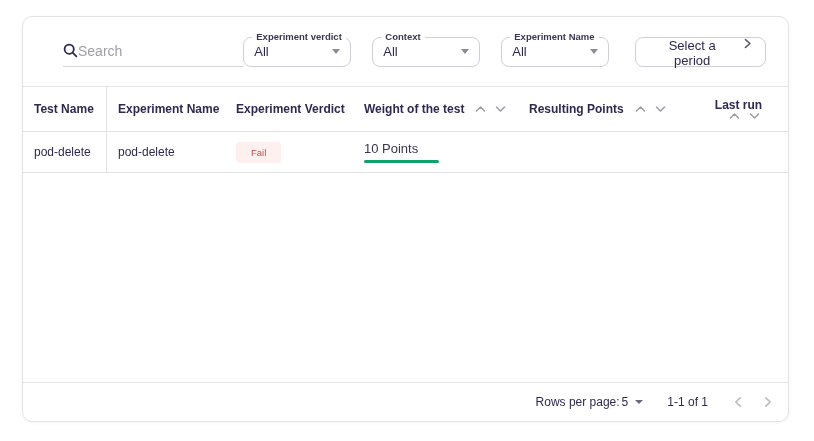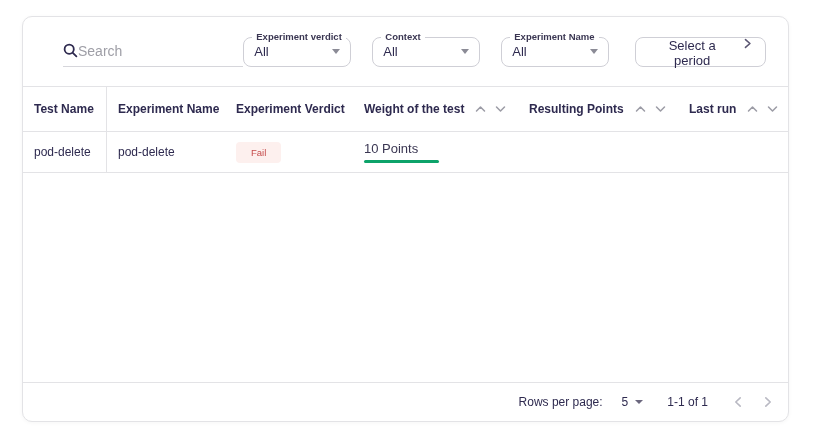--- a/index.html
+++ b/index.html
@@ -38,39 +38,39 @@
   .thead { flex:0 0 46px; display:flex; align-items:center;
     border-top:1px solid #e3e3e6; border-bottom:1px solid #e3e3e6;
     font-size:12px; font-weight:bold; }
   .trow { flex:0 0 41px; display:flex; align-items:center; border-bottom:1px solid #e3e3e6; }
   .c1 { width:84px; padding-left:11px; align-self:stretch; display:flex; align-items:center;
     border-right:1px solid #e3e3e6; }
   .c2 { width:118px; padding-left:11px; }
   .c3 { width:128px; padding-left:11px; }
   .c4 { width:165px; padding-left:11px; }
   .c5 { width:160px; padding-left:11px; }
-  .c6 { width:110px; padding-left:11px; }
+  .c6 { width:110px; padding-left:11px;flex-direction:column; }
   .hcell { display:flex; align-items:center; }
   .sorters { display:flex; gap:9px; margin-left:11px; }
   .sorters svg { cursor:pointer; display:block; }
 
   .bold-cell { font-size:12px; font-weight:normal; color:#2e2a4f; }
   .badge { display:inline-block; font-size:9.5px; padding:5px 15px; border-radius:4px; }
   .points { font-size:13px; color:#3a3652; }
   .bar { height:3px; border-radius:2px; margin-top:4px; }
   .bar.green { width:75px; }
   .bar.pink { width:77px; height:2px; }
   .date-cell { font-size:13px; color:#3a3652; }
 
   .spacer { flex:1 1 auto; }
 
   
   .tfoot { flex:0 0 39px; border-top:1px solid #e3e3e6; display:flex; align-items:center;
     justify-content:flex-end; font-size:12px; color:#2e2a4f; padding-right:16px; }
-  .rpp-label { margin-right:19px; }
+  .rpp-label { margin-right:2px; }
   .rpp-select { display:flex; align-items:center; gap:7px; cursor:pointer; margin-right:24px; }
   .rpp-caret { width:0; height:0; border-left:4px solid transparent;
     border-right:4px solid transparent; border-top:4.5px solid #6b677e; }
   .range { margin-right:26px; }
   .pager { display:flex; gap:22px; align-items:center; }
   .pager span { cursor:pointer; display:flex; align-items:center; }
 </style>
 </head>
 <body>
 

